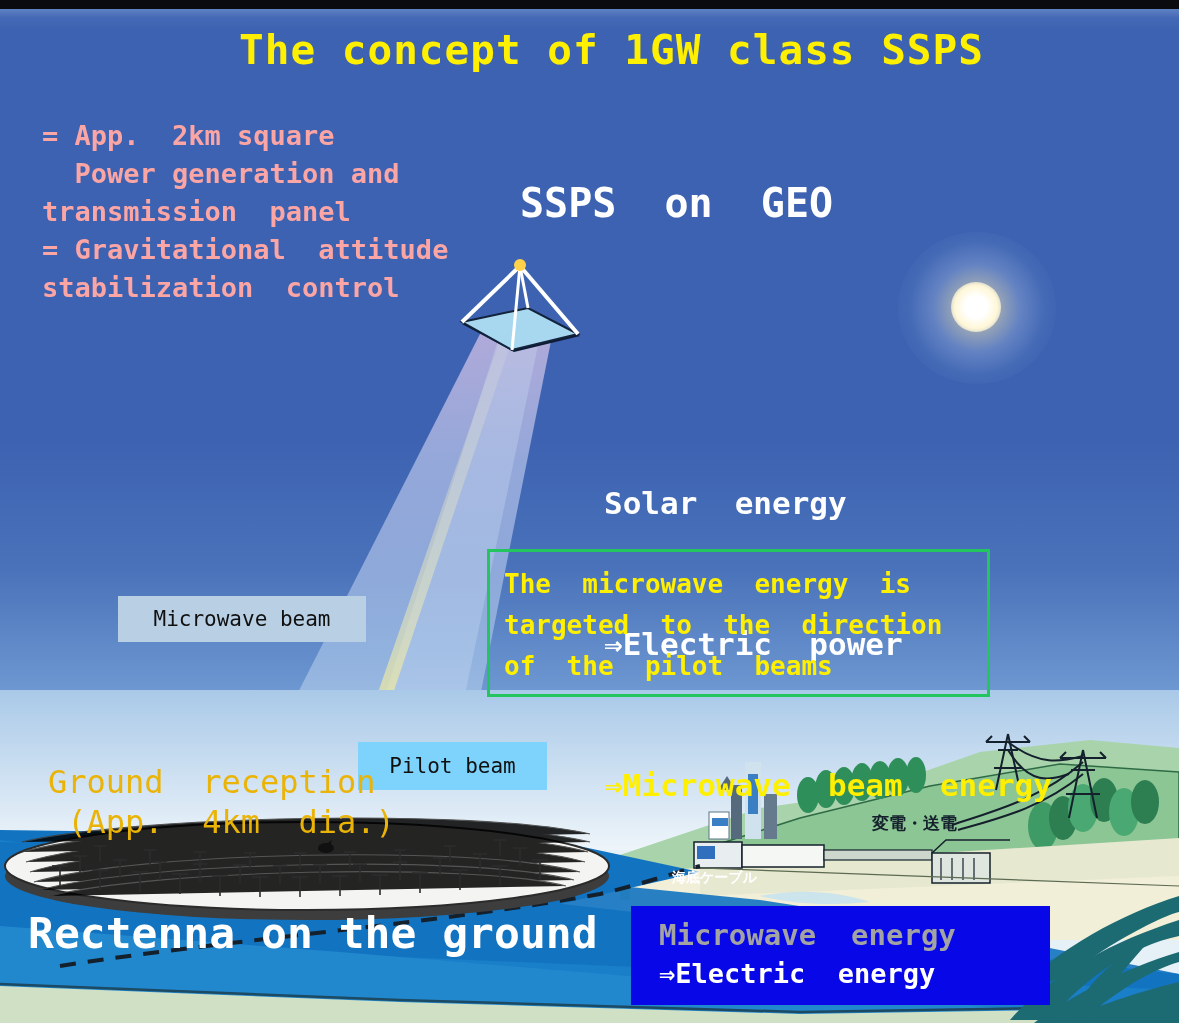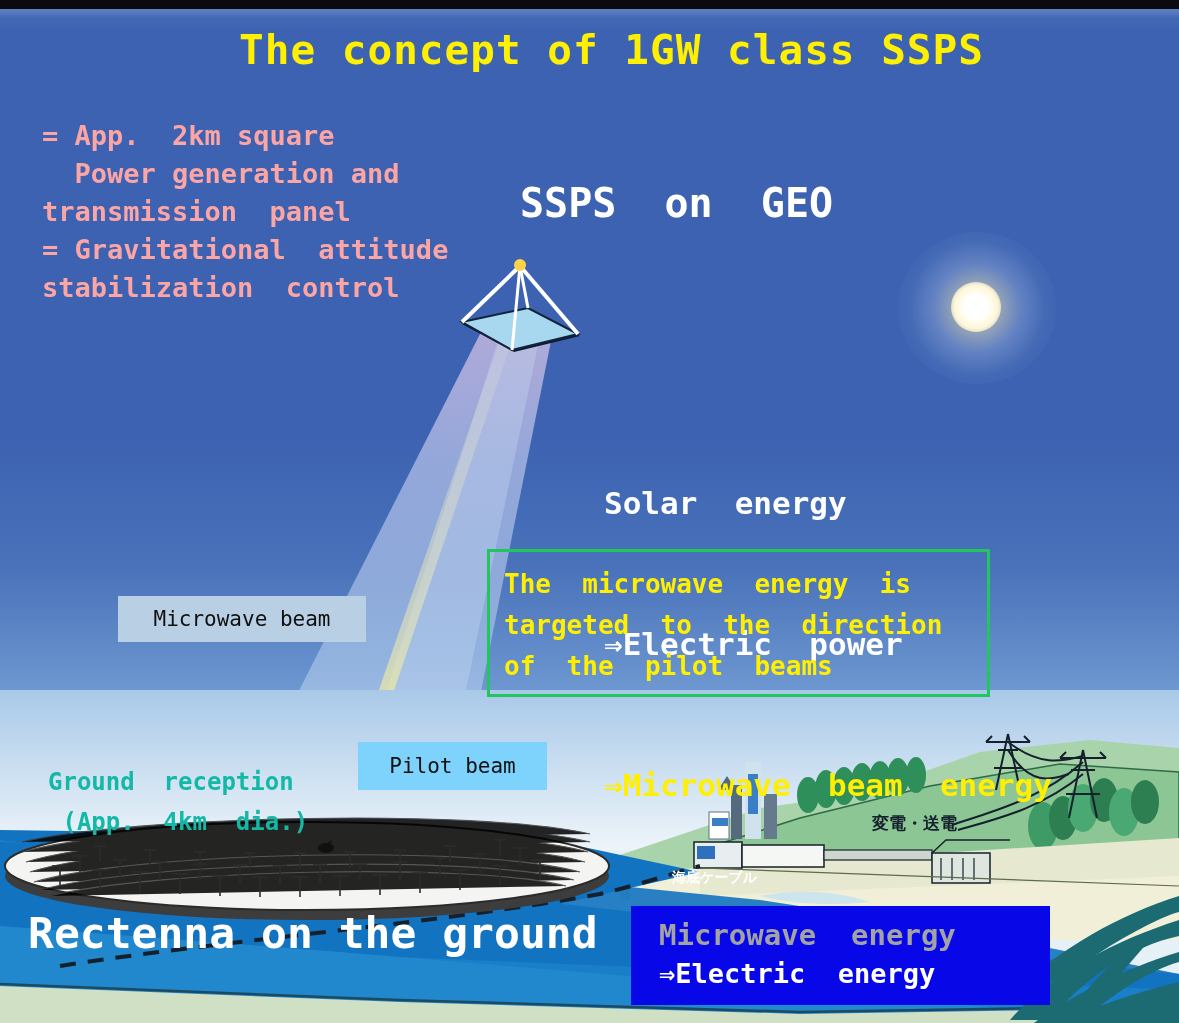--- a/index.html
+++ b/index.html
@@ -109,21 +109,21 @@
     background:#b9cfe4;color:#101010;font-size:21px;
     display:flex;align-items:center;justify-content:center;white-space:pre;
   }
   .lbl-pilot{
     position:absolute;left:358px;top:742px;width:189px;height:48px;
     background:#7dd3fc;color:#101010;font-size:21px;
     display:flex;align-items:center;justify-content:center;white-space:pre;
   }
   .ground-rec{
     position:absolute;left:48px;top:762px;
-    color:#14b8a6;font-size:24px;font-weight:bold;line-height:40px;white-space:pre;
+    color:#eab308;font-size:32px;font-weight:normal;line-height:40px;white-space:pre;
   }
   .rectenna-lbl{
     position:absolute;left:28px;top:908px;
     color:#ffffff;font-size:43px;font-weight:bold;white-space:pre;
   }
   .bluebox{
     position:absolute;left:631px;top:906px;width:419px;height:99px;
     background:#0707e8;
   }
   .bluebox .y{position:absolute;left:28px;top:12px;color:#a3a3a3;

